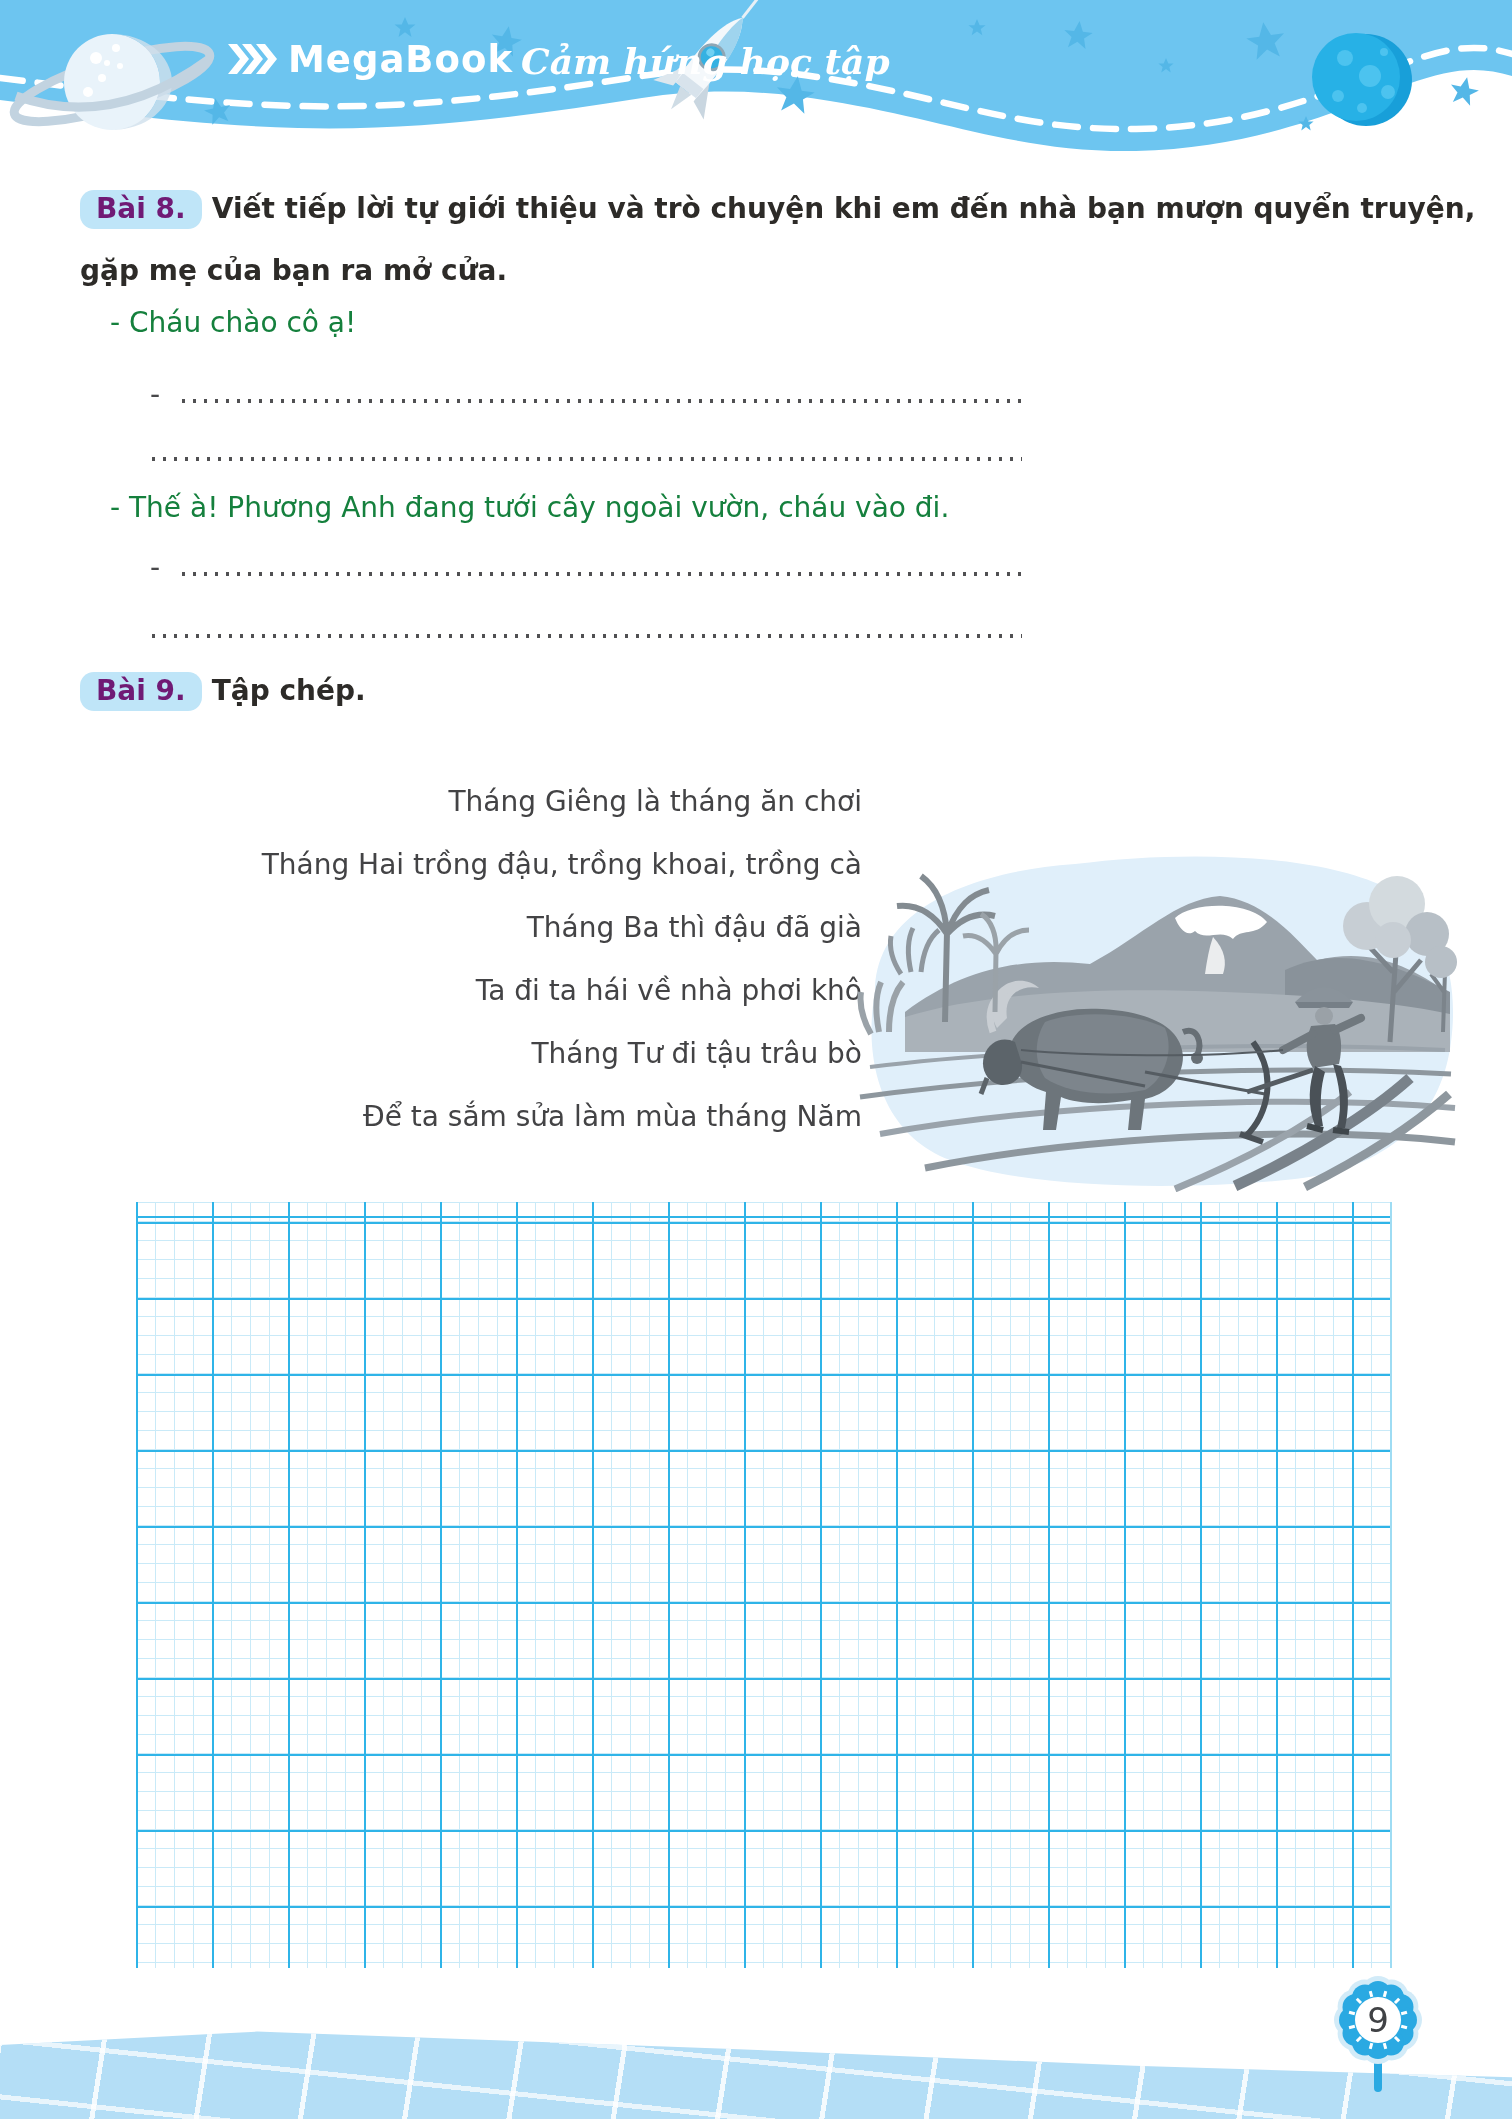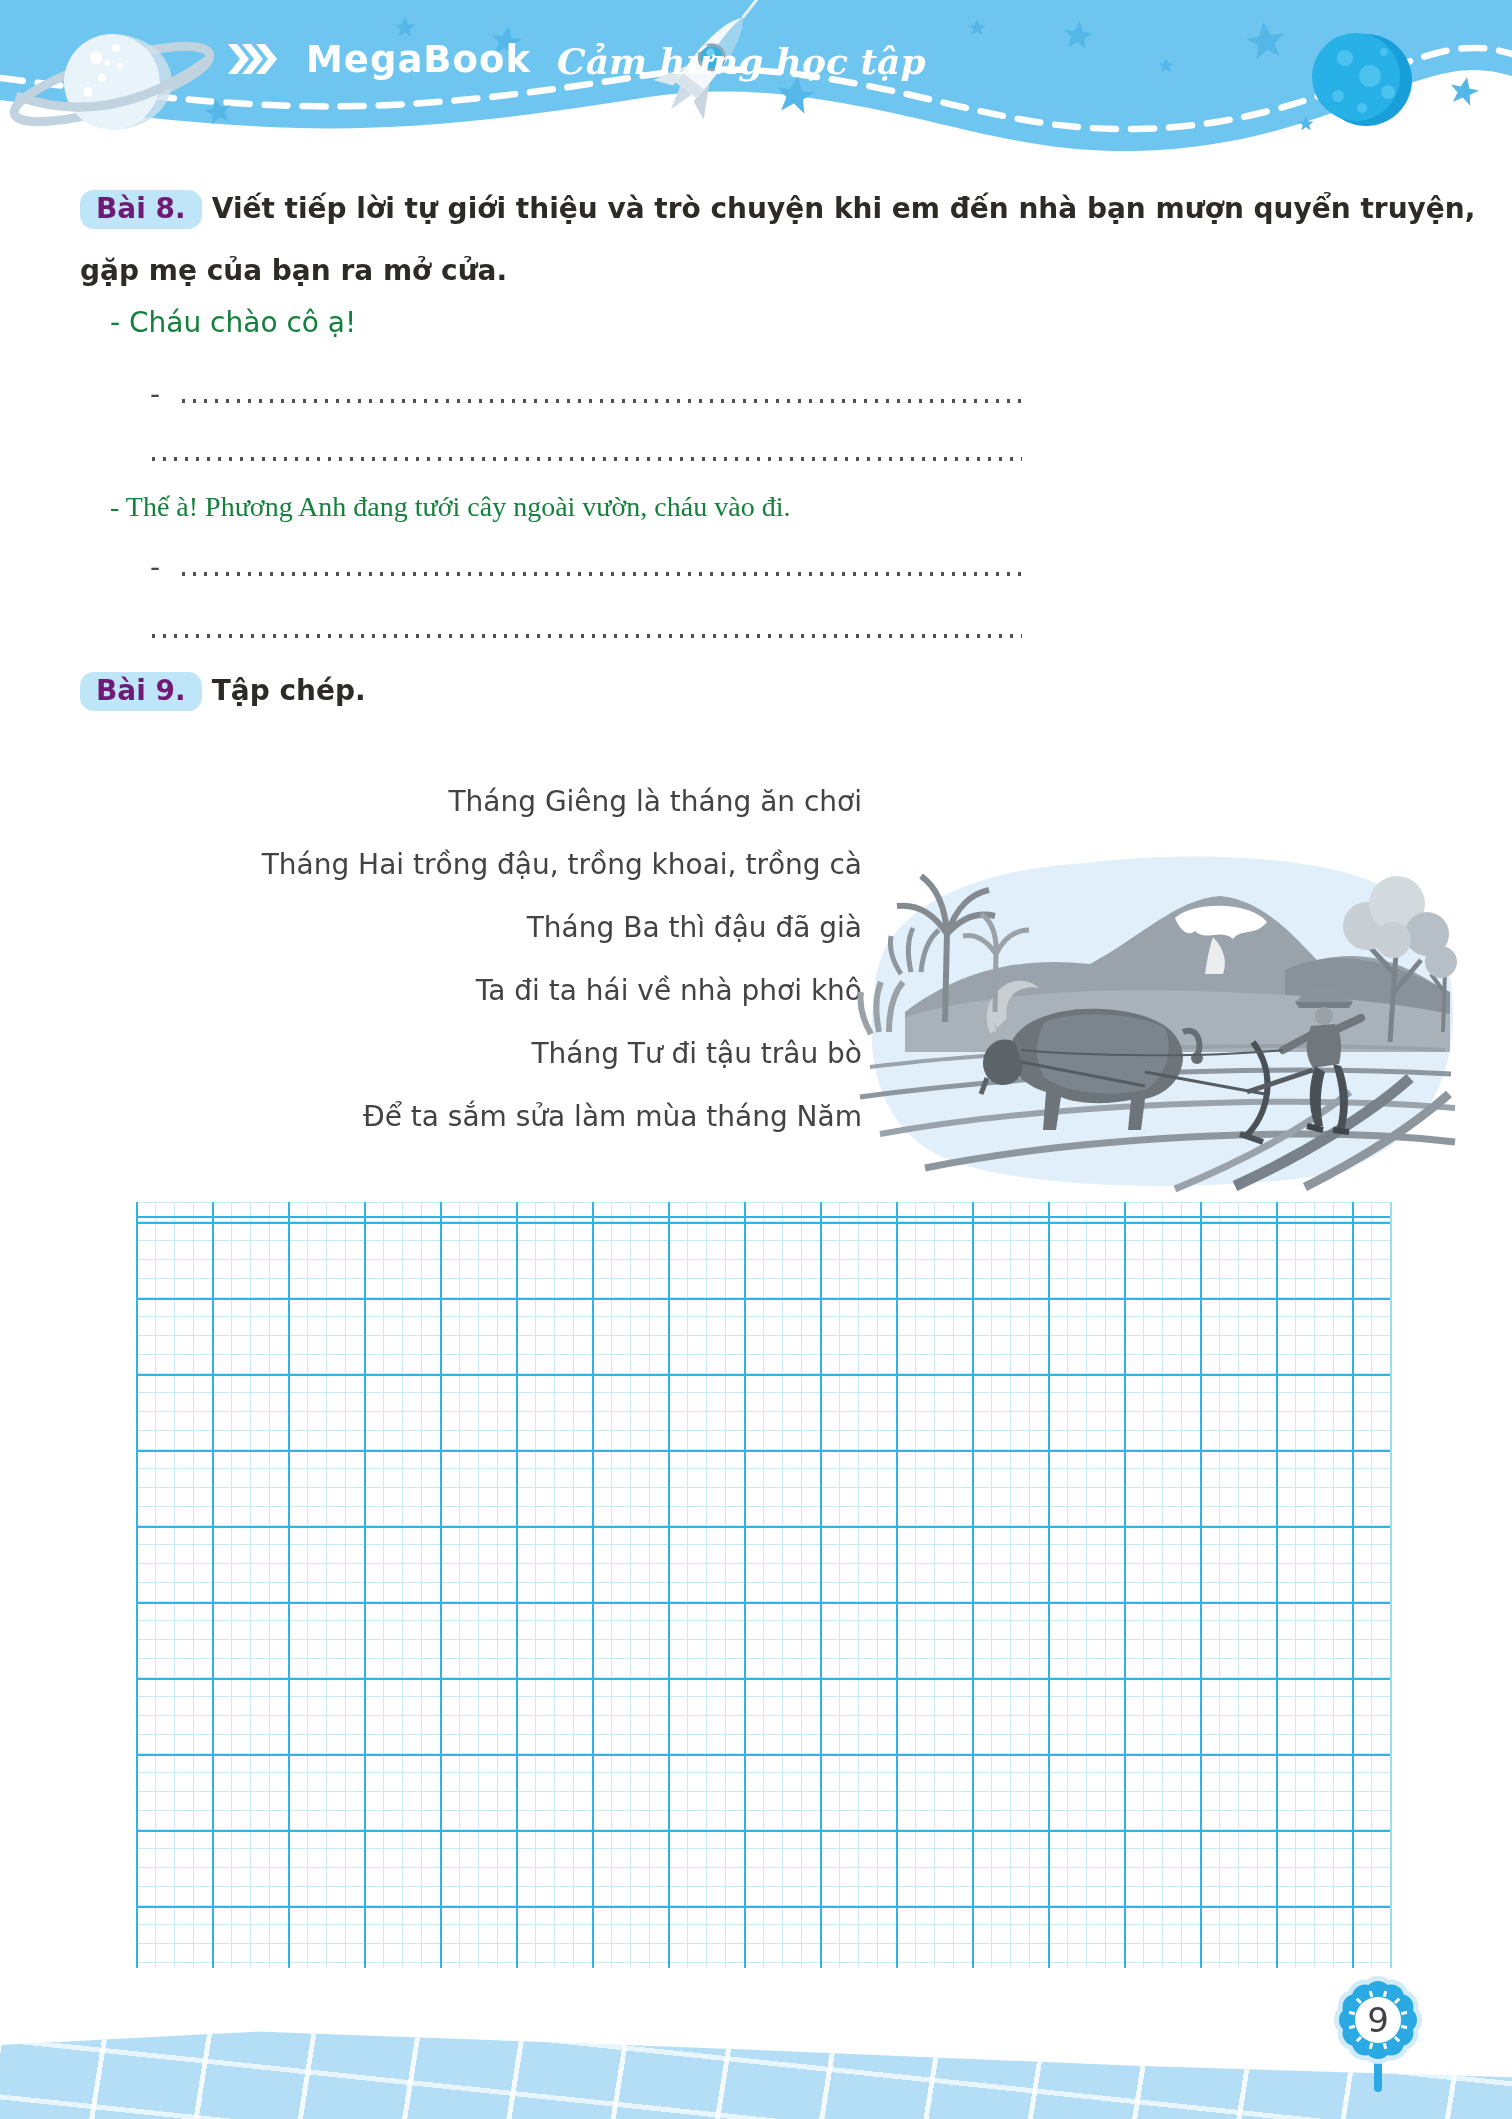--- a/index.html
+++ b/index.html
@@ -1,21 +1,21 @@
 <!DOCTYPE html>
 <html><head>
 <meta charset="utf-8">
 <style>
   html,body{margin:0;padding:0;}
   body{font-family:"DejaVu Sans","Liberation Sans",sans-serif;}
   .page{position:relative;width:1512px;height:2119px;background:#ffffff;overflow:hidden;}
 
   
   .header-svg{position:absolute;top:0;left:0;}
-  .logo{position:absolute;left:228px;top:36px;display:flex;align-items:center;gap:26px;color:#ffffff;}
+  .logo{position:absolute;left:228px;top:36px;display:flex;align-items:center;gap:8px;color:#ffffff;}
   .logo .chev{display:block;}
   .brand-name{font-size:37px;font-weight:600;letter-spacing:1px;}
   .brand-tagline{font-family:"DejaVu Serif","Liberation Serif",serif;font-style:italic;font-size:36px;font-weight:600;padding-top:4px;}
 
   
   .heading{position:absolute;left:80px;width:1396px;font-size:28px;font-weight:bold;color:#2d2b28;line-height:62px;}
   .chip{display:inline-block;background:#bfe5f8;color:#701a75;border-radius:14px;padding:2px 16px 4px 16px;margin-right:10px;line-height:normal;}
   .plain{position:absolute;font-size:28px;color:#15803d;}
   .dash-mark{position:absolute;font-size:28px;color:#48484a;}
   .dots{position:absolute;height:4px;background:repeating-linear-gradient(to right,#505052 0 3px,transparent 3px 11px);}
@@ -126,21 +126,21 @@
   <div class="heading" style="top:178px;">
     <span class="chip">Bài 8.</span><span>Viết tiếp lời tự giới thiệu và trò chuyện khi em đến nhà bạn mượn quyển truyện, gặp mẹ của bạn ra mở cửa.</span>
   </div>
 
   <div class="plain" style="left:110px;top:306px;">- Cháu chào cô ạ!</div>
 
   <span class="dash-mark" style="left:150px;top:378px;">-</span>
   <div class="dots" style="left:182px;top:399px;width:840px;"></div>
   <div class="dots" style="left:152px;top:457px;width:870px;"></div>
 
-  <div class="plain" style="left:110px;top:491px;font-family:Liberation Serif, serif;">- Thế à! Phương Anh đang tưới cây ngoài vườn, cháu vào đi.</div>
+  <div class="plain" style="left:110px;top:491px;">- Thế à! Phương Anh đang tưới cây ngoài vườn, cháu vào đi.</div>
 
   <span class="dash-mark" style="left:150px;top:551px;">-</span>
   <div class="dots" style="left:182px;top:572px;width:840px;"></div>
   <div class="dots" style="left:152px;top:634px;width:870px;"></div>
 
   <div class="heading" style="top:660px;">
     <span class="chip">Bài 9.</span><span>Tập chép.</span>
   </div>
 
   <div class="poem">

